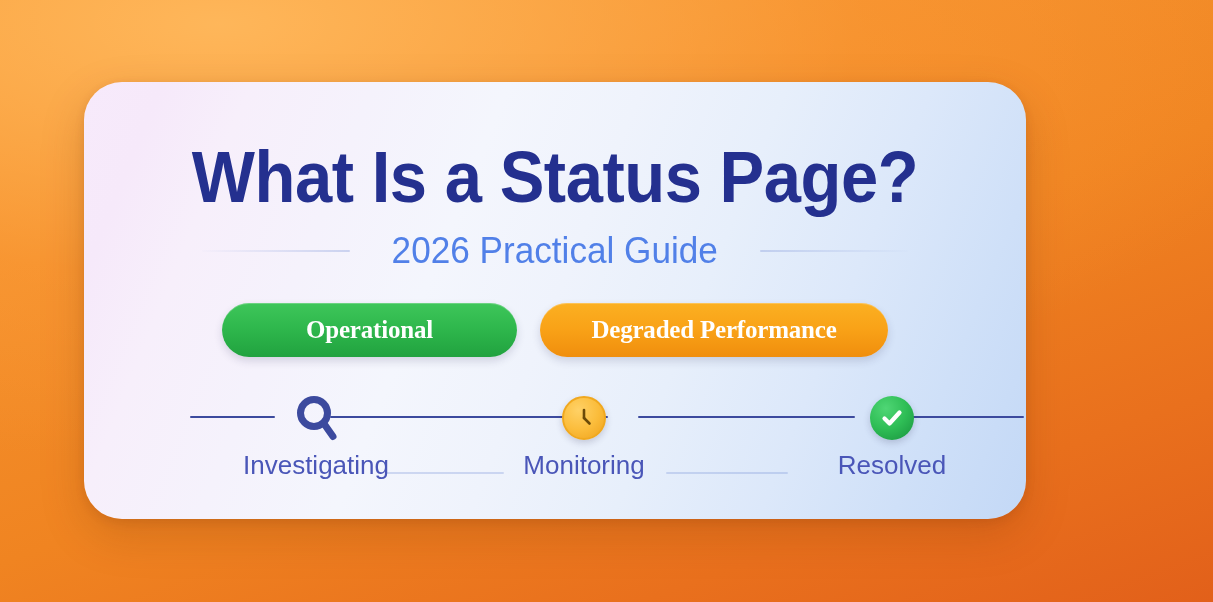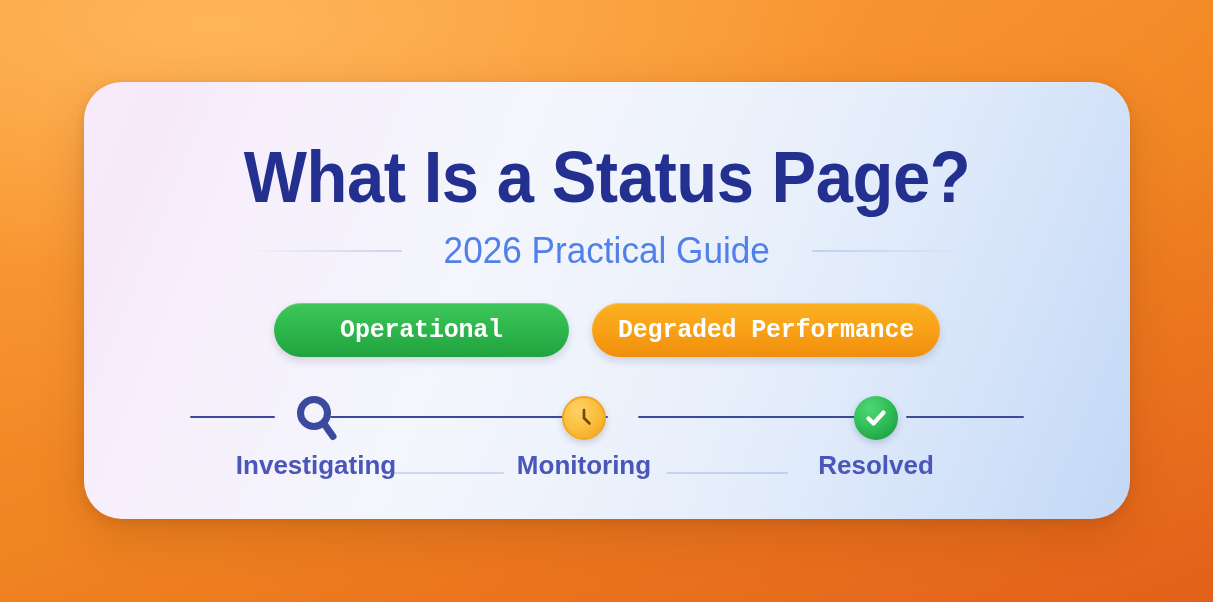--- a/index.html
+++ b/index.html
@@ -24,21 +24,21 @@
       radial-gradient(140% 110% at 18% 4%, rgba(255,184,92,0.95) 0%, rgba(255,160,60,0.35) 38%, rgba(255,150,40,0.0) 66%),
       linear-gradient(160deg, #F69B35 0%, #F4902C 26%, #F08421 54%, #E9701D 80%, #E2601A 100%);
     overflow: hidden;
   }
 
   
   #card {
     position: absolute;
     left: 84px;
     top: 82px;
-    width: 1046px;
+    width: 942px;
     height: 437px;
     border-radius: 38px;
     background:
       linear-gradient(112deg,
         #F7EAFB 0%,
         #F6E9FA 7%,
         #F7EFFB 15%,
         #F5F2FC 26%,
         #F4F6FD 38%,
         #EFF3FC 50%,
@@ -115,21 +115,21 @@
   .pill {
     height: 54px;
     border-radius: 27px;
     display: flex;
     align-items: center;
     justify-content: center;
     color: #ffffff;
     font-size: 25px;
     font-weight: 700;
     letter-spacing: -0.2px;
-    font-family: Liberation Mono, monospace;
+    font-family: Liberation Serif, serif;
     box-shadow: 0 4px 9px rgba(40,40,80,0.16), inset 0 1px 0 rgba(255,255,255,0.24);
     white-space: nowrap;
     padding: 0 26px;
   }
   .pill-operational {
     width: 243px;
     background: linear-gradient(180deg, #3EC65A 0%, #2FB84D 45%, #21A23F 100%);
   }
   .pill-degraded {
     width: 296px;
@@ -163,33 +163,33 @@
   .rail.seg-d { left: 716px; width: 118px; }
 
   .stage {
     position: absolute;
     top: 0;
     width: 180px;
     text-align: center;
   }
   .stage-investigating { left: 36px; }
   .stage-monitoring    { left: 304px; }
-  .stage-resolved      { left: 596px; text-align: center; }
+  .stage-resolved      { left: 612px; text-align: center; }
 
   .stage-icon {
     height: 48px;
     display: flex;
     align-items: center;
     justify-content: center;
   }
   .stage-label {
     margin-top: 8px;
     font-size: 26px;
     line-height: 30px;
-    font-weight: 700;
+    font-weight: 400;
     color: #4A56B8;
     font-family: "Liberation Sans", "DejaVu Sans", sans-serif;
     white-space: nowrap;
   }
   
   .label-rule {
     position: absolute;
     top: 78px;
     height: 2px;
     background: rgba(120,145,215,0.30);

